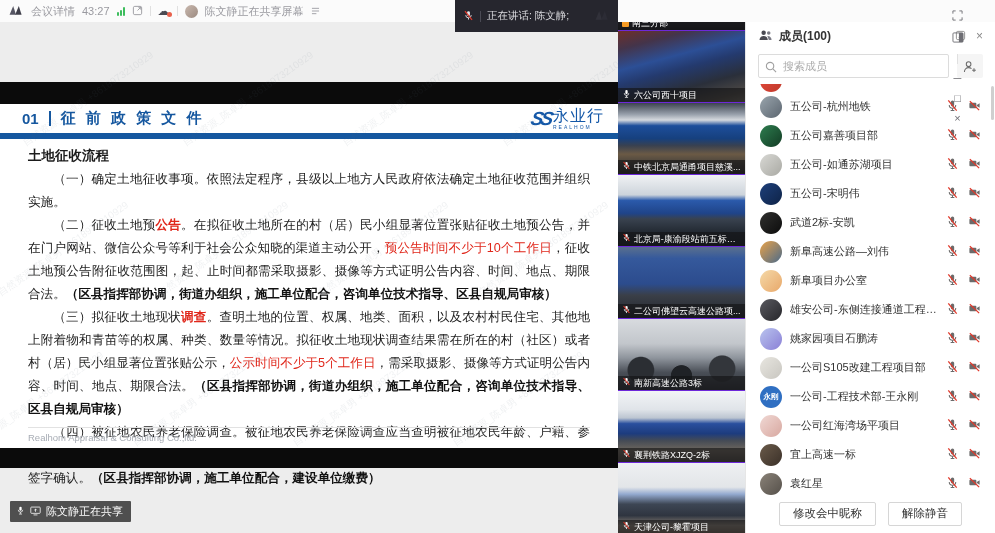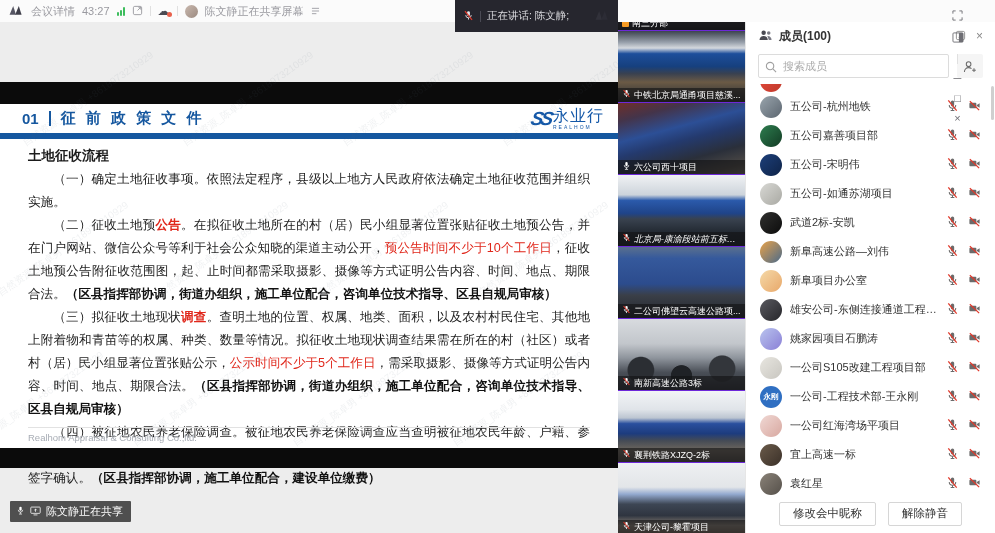--- a/index.html
+++ b/index.html
@@ -58,21 +58,21 @@
   .vid{position:relative;width:127px;height:71px;margin-bottom:1px;overflow:hidden;}
   .vid-partial{position:relative;width:127px;height:8px;margin-bottom:1px;overflow:hidden;}
   .vid-label{position:absolute;left:0;right:0;bottom:0;background:rgba(18,18,20,.62);color:#fff;
              font-size:9px;line-height:12px;padding:1px 4px;display:flex;align-items:center;gap:3px;
              white-space:nowrap;overflow:hidden;}
   .vid-label span{overflow:hidden;text-overflow:ellipsis;}
   .handsq{display:inline-block;width:7px;height:7px;border-radius:1px;background:#f59a23;flex:none;}
   .sc-strip{background:linear-gradient(180deg,#2a2a31,#1c1c22);}
   .sc1{background:linear-gradient(180deg,#3c434f 0%,#98a0ab 16%,#d5d9de 24%,#1d4e9b 32%,#16407e 50%,#394150 60%,#6b5a45 72%,#45413c 86%,#2e2c2a 100%);}
   .sc2{background:linear-gradient(165deg,#6e2f2a 0%,#44344a 18%,#2c4f96 38%,#243a6e 52%,#2a2f3a 72%,#4e4a46 90%,#6a645c 100%);}
-  .sc3{background:linear-gradient(180deg,#f0f2f4 0%,#cdd4db 28%,#2b5aab 36%,#1f4489 54%,#39424f 62%,#232a33 80%,#1b2026 100%);font-style:italic;}
+  .sc3{background:linear-gradient(180deg,#f0f2f4 0%,#cdd4db 28%,#2b5aab 36%,#1f4489 54%,#39424f 62%,#232a33 80%,#1b2026 100%);}
   .sc4{background:linear-gradient(180deg,#5a708e 0%,#35599c 16%,#2c4c8d 52%,#3a3f48 68%,#23262c 100%);}
   .sc5{background:radial-gradient(circle at 18% 72%,#2b2e33 0 11%,rgba(0,0,0,0) 12%),
                   radial-gradient(circle at 50% 80%,#1f2226 0 12%,rgba(0,0,0,0) 13%),
                   radial-gradient(circle at 82% 70%,#33363b 0 11%,rgba(0,0,0,0) 12%),
                   linear-gradient(180deg,#d8dbdf 0%,#c2c6cb 35%,#8e949c 55%,#4a4f57 75%,#303339 100%);}
   .sc6{background:linear-gradient(180deg,#f2f4f6 0%,#e0e4e9 26%,#bcc5d1 38%,#2a4f9e 46%,#1d3c7e 60%,#454b55 70%,#6e675e 84%,#4f4a44 100%);}
   .sc7{background:linear-gradient(180deg,#eef0f2 0%,#e2e5e8 34%,#93a9cf 44%,#3d4654 58%,#2f3540 74%,#8a8076 88%,#6e6254 100%);}
 
   
   .panel{position:absolute;left:745px;top:22px;width:250px;height:511px;background:#fff;border-left:1px solid #e6e6e6;}
@@ -253,40 +253,40 @@
     </div>
   </div>
 
   <div class="videos" id="videos">
       <div class="vid-partial sc-strip">
         <div class="vid-label">
           <span class="handsq"></span>
           <span>南三分部</span>
         </div>
       </div>
+      <div class="vid sc2">
+        <div class="vid-label">
+          <span><svg width="9" height="9" viewBox="0 0 14 14">
+              <rect x="5.2" y="1.5" width="3.6" height="6.5" rx="1.8" fill="#fff"></rect>
+              <path d="M3.5 6.5a3.5 3.5 0 0 0 7 0" fill="none" stroke="#fff" stroke-width="1.2"></path>
+              <line x1="7" y1="10" x2="7" y2="12.5" stroke="#fff" stroke-width="1.2"></line>
+              <line x1="4.5" y1="13" x2="9.5" y2="13" stroke="#fff" stroke-width="1.2"></line>
+            </svg></span>
+          <span>六公司西十项目</span>
+        </div>
+      </div>
       <div class="vid sc1">
         <div class="vid-label">
           <span><svg width="9" height="9" viewBox="0 0 14 14">
               <rect x="5.2" y="1.5" width="3.6" height="6.5" rx="1.8" fill="#fff"></rect>
               <path d="M3.5 6.5a3.5 3.5 0 0 0 7 0" fill="none" stroke="#fff" stroke-width="1.2"></path>
               <line x1="7" y1="10" x2="7" y2="12.5" stroke="#fff" stroke-width="1.2"></line>
               <line x1="2.5" y1="1.5" x2="11.5" y2="12.5" stroke="#e0392b" stroke-width="1.6"></line>
             </svg></span>
           <span>中铁北京局通甬项目慈溪...</span>
-        </div>
-      </div>
-      <div class="vid sc2">
-        <div class="vid-label">
-          <span><svg width="9" height="9" viewBox="0 0 14 14">
-              <rect x="5.2" y="1.5" width="3.6" height="6.5" rx="1.8" fill="#fff"></rect>
-              <path d="M3.5 6.5a3.5 3.5 0 0 0 7 0" fill="none" stroke="#fff" stroke-width="1.2"></path>
-              <line x1="7" y1="10" x2="7" y2="12.5" stroke="#fff" stroke-width="1.2"></line>
-              <line x1="4.5" y1="13" x2="9.5" y2="13" stroke="#fff" stroke-width="1.2"></line>
-            </svg></span>
-          <span>六公司西十项目</span>
         </div>
       </div>
       <div class="vid sc3">
         <div class="vid-label">
           <span><svg width="9" height="9" viewBox="0 0 14 14">
               <rect x="5.2" y="1.5" width="3.6" height="6.5" rx="1.8" fill="#fff"></rect>
               <path d="M3.5 6.5a3.5 3.5 0 0 0 7 0" fill="none" stroke="#fff" stroke-width="1.2"></path>
               <line x1="7" y1="10" x2="7" y2="12.5" stroke="#fff" stroke-width="1.2"></line>
               <line x1="2.5" y1="1.5" x2="11.5" y2="12.5" stroke="#e0392b" stroke-width="1.6"></line>
             </svg></span>
@@ -416,40 +416,40 @@
                 <line x1="2.5" y1="1.5" x2="11.5" y2="12.5" stroke="#e0392b" stroke-width="1.4"></line>
               </svg></span>
             <span><svg width="13" height="13" viewBox="0 0 14 14">
                 <rect x="1.5" y="4" width="7.5" height="6" rx="1" fill="#6b6b6b"></rect>
                 <path d="M9.5 6.5l3-2v5l-3-2z" fill="#6b6b6b"></path>
                 <line x1="2" y1="2.5" x2="12" y2="12" stroke="#e0392b" stroke-width="1.4"></line>
               </svg></span>
           </span>
         </div>
         <div class="mrow">
+          <div class="avatar" style="background: linear-gradient(135deg, rgb(216, 216, 212), rgb(169, 169, 163));"></div>
+          <span class="mname">五公司-如通苏湖项目</span>
+          <span class="micons">
+            <span><svg width="13" height="13" viewBox="0 0 14 14">
+                <rect x="5.2" y="1.5" width="3.6" height="6.5" rx="1.8" fill="#6b6b6b"></rect>
+                <path d="M3.5 6.5a3.5 3.5 0 0 0 7 0" fill="none" stroke="#6b6b6b" stroke-width="1.1"></path>
+                <line x1="7" y1="10" x2="7" y2="12" stroke="#6b6b6b" stroke-width="1.1"></line>
+                <line x1="5" y1="12.4" x2="9" y2="12.4" stroke="#6b6b6b" stroke-width="1.1"></line>
+                <line x1="2.5" y1="1.5" x2="11.5" y2="12.5" stroke="#e0392b" stroke-width="1.4"></line>
+              </svg></span>
+            <span><svg width="13" height="13" viewBox="0 0 14 14">
+                <rect x="1.5" y="4" width="7.5" height="6" rx="1" fill="#6b6b6b"></rect>
+                <path d="M9.5 6.5l3-2v5l-3-2z" fill="#6b6b6b"></path>
+                <line x1="2" y1="2.5" x2="12" y2="12" stroke="#e0392b" stroke-width="1.4"></line>
+              </svg></span>
+          </span>
+        </div>
+        <div class="mrow">
           <div class="avatar" style="background: linear-gradient(135deg, rgb(29, 63, 122), rgb(14, 35, 71));"></div>
           <span class="mname">五公司-宋明伟</span>
-          <span class="micons">
-            <span><svg width="13" height="13" viewBox="0 0 14 14">
-                <rect x="5.2" y="1.5" width="3.6" height="6.5" rx="1.8" fill="#6b6b6b"></rect>
-                <path d="M3.5 6.5a3.5 3.5 0 0 0 7 0" fill="none" stroke="#6b6b6b" stroke-width="1.1"></path>
-                <line x1="7" y1="10" x2="7" y2="12" stroke="#6b6b6b" stroke-width="1.1"></line>
-                <line x1="5" y1="12.4" x2="9" y2="12.4" stroke="#6b6b6b" stroke-width="1.1"></line>
-                <line x1="2.5" y1="1.5" x2="11.5" y2="12.5" stroke="#e0392b" stroke-width="1.4"></line>
-              </svg></span>
-            <span><svg width="13" height="13" viewBox="0 0 14 14">
-                <rect x="1.5" y="4" width="7.5" height="6" rx="1" fill="#6b6b6b"></rect>
-                <path d="M9.5 6.5l3-2v5l-3-2z" fill="#6b6b6b"></path>
-                <line x1="2" y1="2.5" x2="12" y2="12" stroke="#e0392b" stroke-width="1.4"></line>
-              </svg></span>
-          </span>
-        </div>
-        <div class="mrow">
-          <div class="avatar" style="background: linear-gradient(135deg, rgb(216, 216, 212), rgb(169, 169, 163));"></div>
-          <span class="mname">五公司-如通苏湖项目</span>
           <span class="micons">
             <span><svg width="13" height="13" viewBox="0 0 14 14">
                 <rect x="5.2" y="1.5" width="3.6" height="6.5" rx="1.8" fill="#6b6b6b"></rect>
                 <path d="M3.5 6.5a3.5 3.5 0 0 0 7 0" fill="none" stroke="#6b6b6b" stroke-width="1.1"></path>
                 <line x1="7" y1="10" x2="7" y2="12" stroke="#6b6b6b" stroke-width="1.1"></line>
                 <line x1="5" y1="12.4" x2="9" y2="12.4" stroke="#6b6b6b" stroke-width="1.1"></line>
                 <line x1="2.5" y1="1.5" x2="11.5" y2="12.5" stroke="#e0392b" stroke-width="1.4"></line>
               </svg></span>
             <span><svg width="13" height="13" viewBox="0 0 14 14">
                 <rect x="1.5" y="4" width="7.5" height="6" rx="1" fill="#6b6b6b"></rect>

